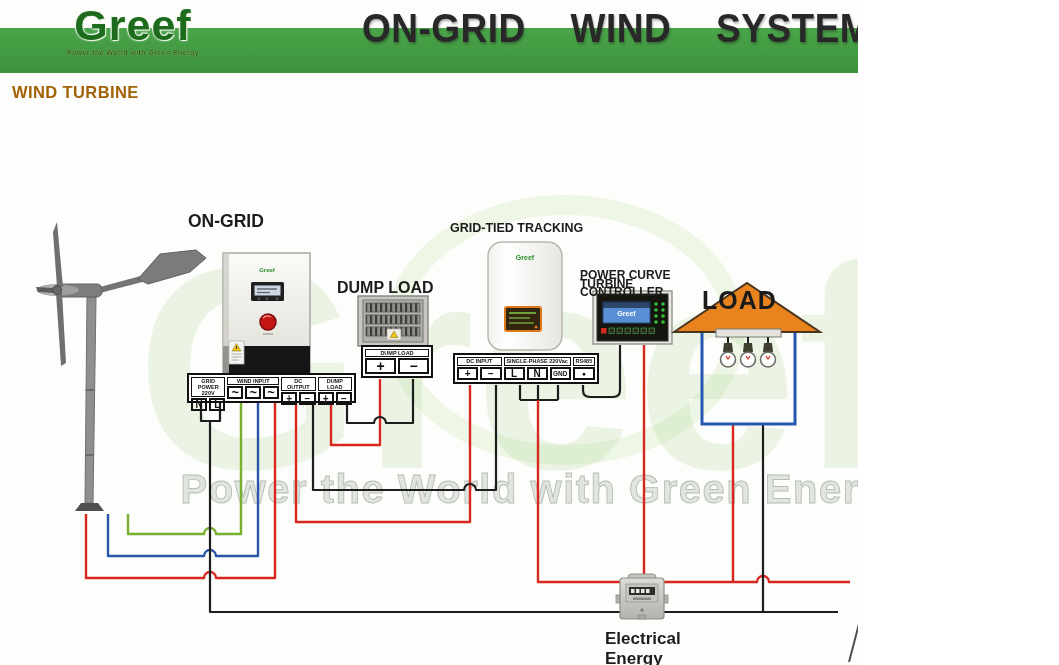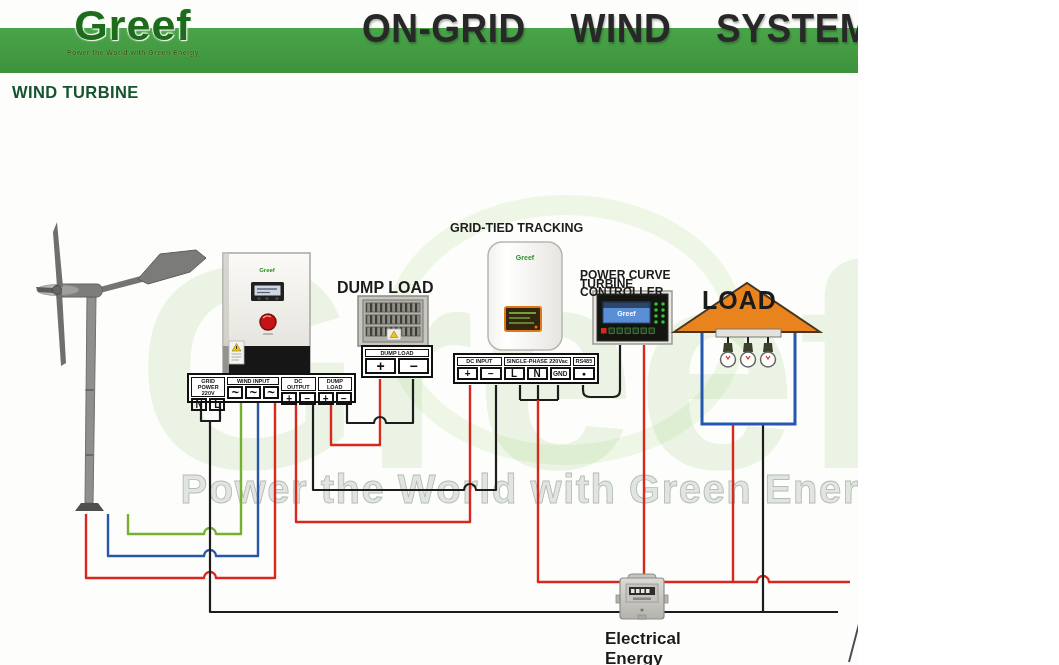--- a/index.html
+++ b/index.html
@@ -10,21 +10,21 @@
         background:linear-gradient(#4aa449,#3c923c);}
   .logo{position:absolute;left:38px;top:2px;width:190px;text-align:center;z-index:5;}
   .logo-text{font-size:43px;font-weight:800;color:#1d6b1d;letter-spacing:1px;line-height:46px;
         text-shadow:0 0 2px #fff,0 0 3px #fff,1px 1px 0 #d8eecb,-1px -1px 0 #eef7e6;}
   .logo-tag{font-size:7px;font-weight:700;color:#2f5b12;letter-spacing:.4px;margin-top:1px;
         text-shadow:0 0 1px #bcd89a;}
   .title{position:absolute;left:362px;top:5px;font-size:37px;font-weight:800;color:#282828;
         word-spacing:34px;letter-spacing:.5px;transform:scaleY(1.12);transform-origin:left top;
         text-shadow:1px 2px 2px rgba(30,30,30,.35);z-index:5;white-space:nowrap;}
   .section-label{position:absolute;left:12px;top:83px;font-size:16.5px;font-weight:800;
-        color:#14532d;letter-spacing:.4px;}
+        color:#a16207;letter-spacing:.4px;}
   
   .lbl{position:absolute;font-weight:800;color:#1b1b1b;text-align:left;z-index:6;}
   .lbl-controller{left:188px;top:211px;width:150px;font-size:17.5px;line-height:20px;}
   .lbl-dump{left:337px;top:279px;width:112px;font-size:16px;}
   .lbl-inverter{left:450px;top:221px;width:155px;font-size:12.5px;}
   .lbl-pct{left:580px;top:271px;width:110px;font-size:12px;line-height:8.5px;}
   .lbl-load{left:702px;top:252px;width:80px;font-size:25px;letter-spacing:1px;margin-top:34px;}
   .lbl-grid{left:914px;top:150px;width:78px;font-size:24px;}
   .lbl-meter{left:605px;top:629px;width:135px;font-size:17px;}
   
@@ -297,20 +297,21 @@
       <rect x="636" y="589" width="3.5" height="4" fill="#e8e8e2"></rect>
       <rect x="641" y="589" width="3.5" height="4" fill="#e8e8e2"></rect>
       <rect x="646" y="589" width="3.5" height="4" fill="#e8e8e2"></rect>
       <rect x="633" y="597.5" width="18" height="2.5" fill="#8a8a84"></rect>
       <circle cx="642" cy="610" r="1.6" fill="#77766f"></circle>
       <rect x="638" y="615" width="8" height="4" fill="#a8a7a2" stroke="#8e8d88" stroke-width="0.7"></rect>
     </g>
   </svg>
 
   <div class="lbl lbl-controller">
+    <div>ON-GRID</div>
   </div>
   <div class="lbl lbl-dump">DUMP LOAD</div>
   <div class="lbl lbl-inverter">GRID-TIED TRACKING</div>
   <div class="lbl lbl-pct">
     <div>POWER CURVE</div>
     <div>TURBINE CONTROLLER</div>
   </div>
   <div class="lbl lbl-load">LOAD</div>
   <div class="lbl lbl-grid">GRID</div>
   <div class="lbl lbl-meter">Electrical Energy</div>

